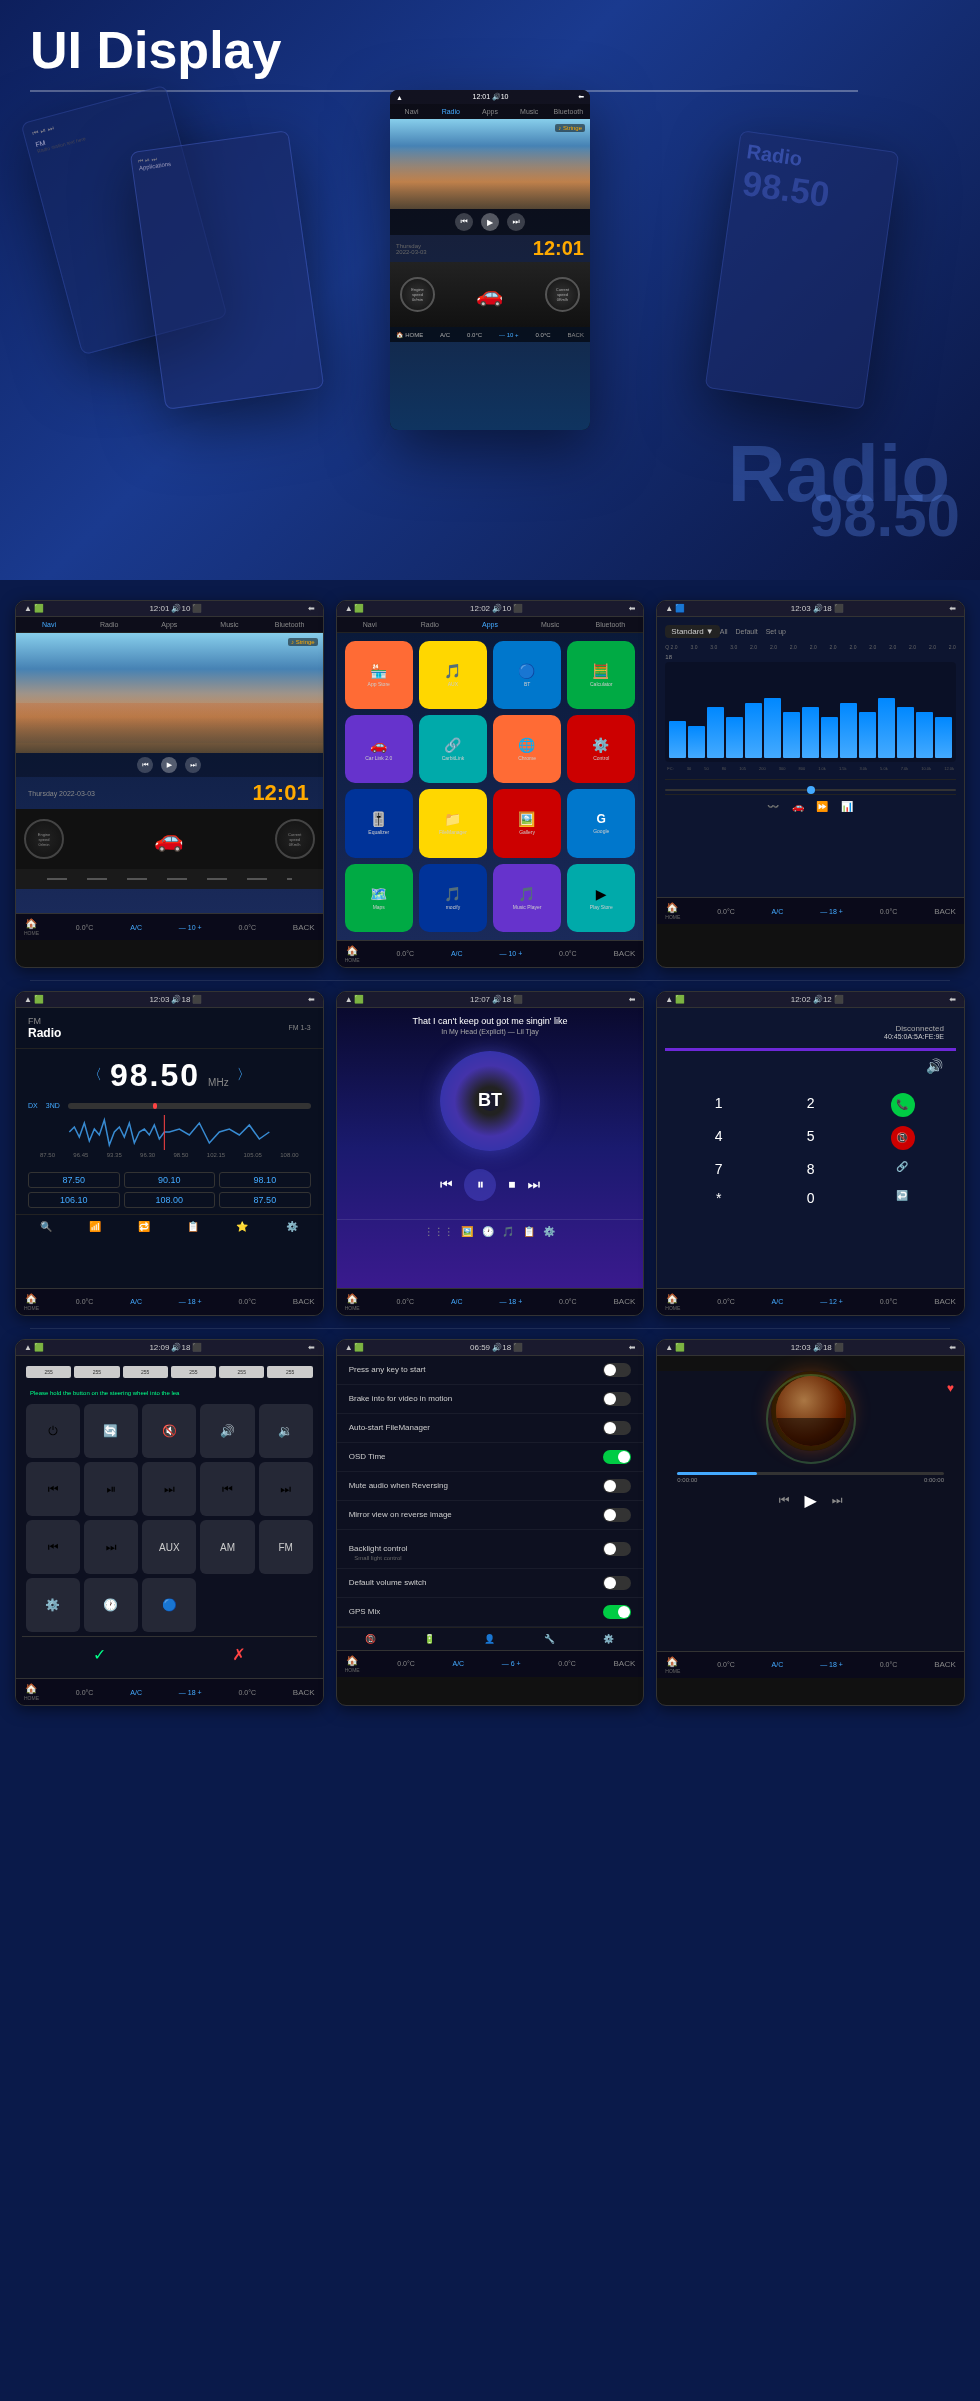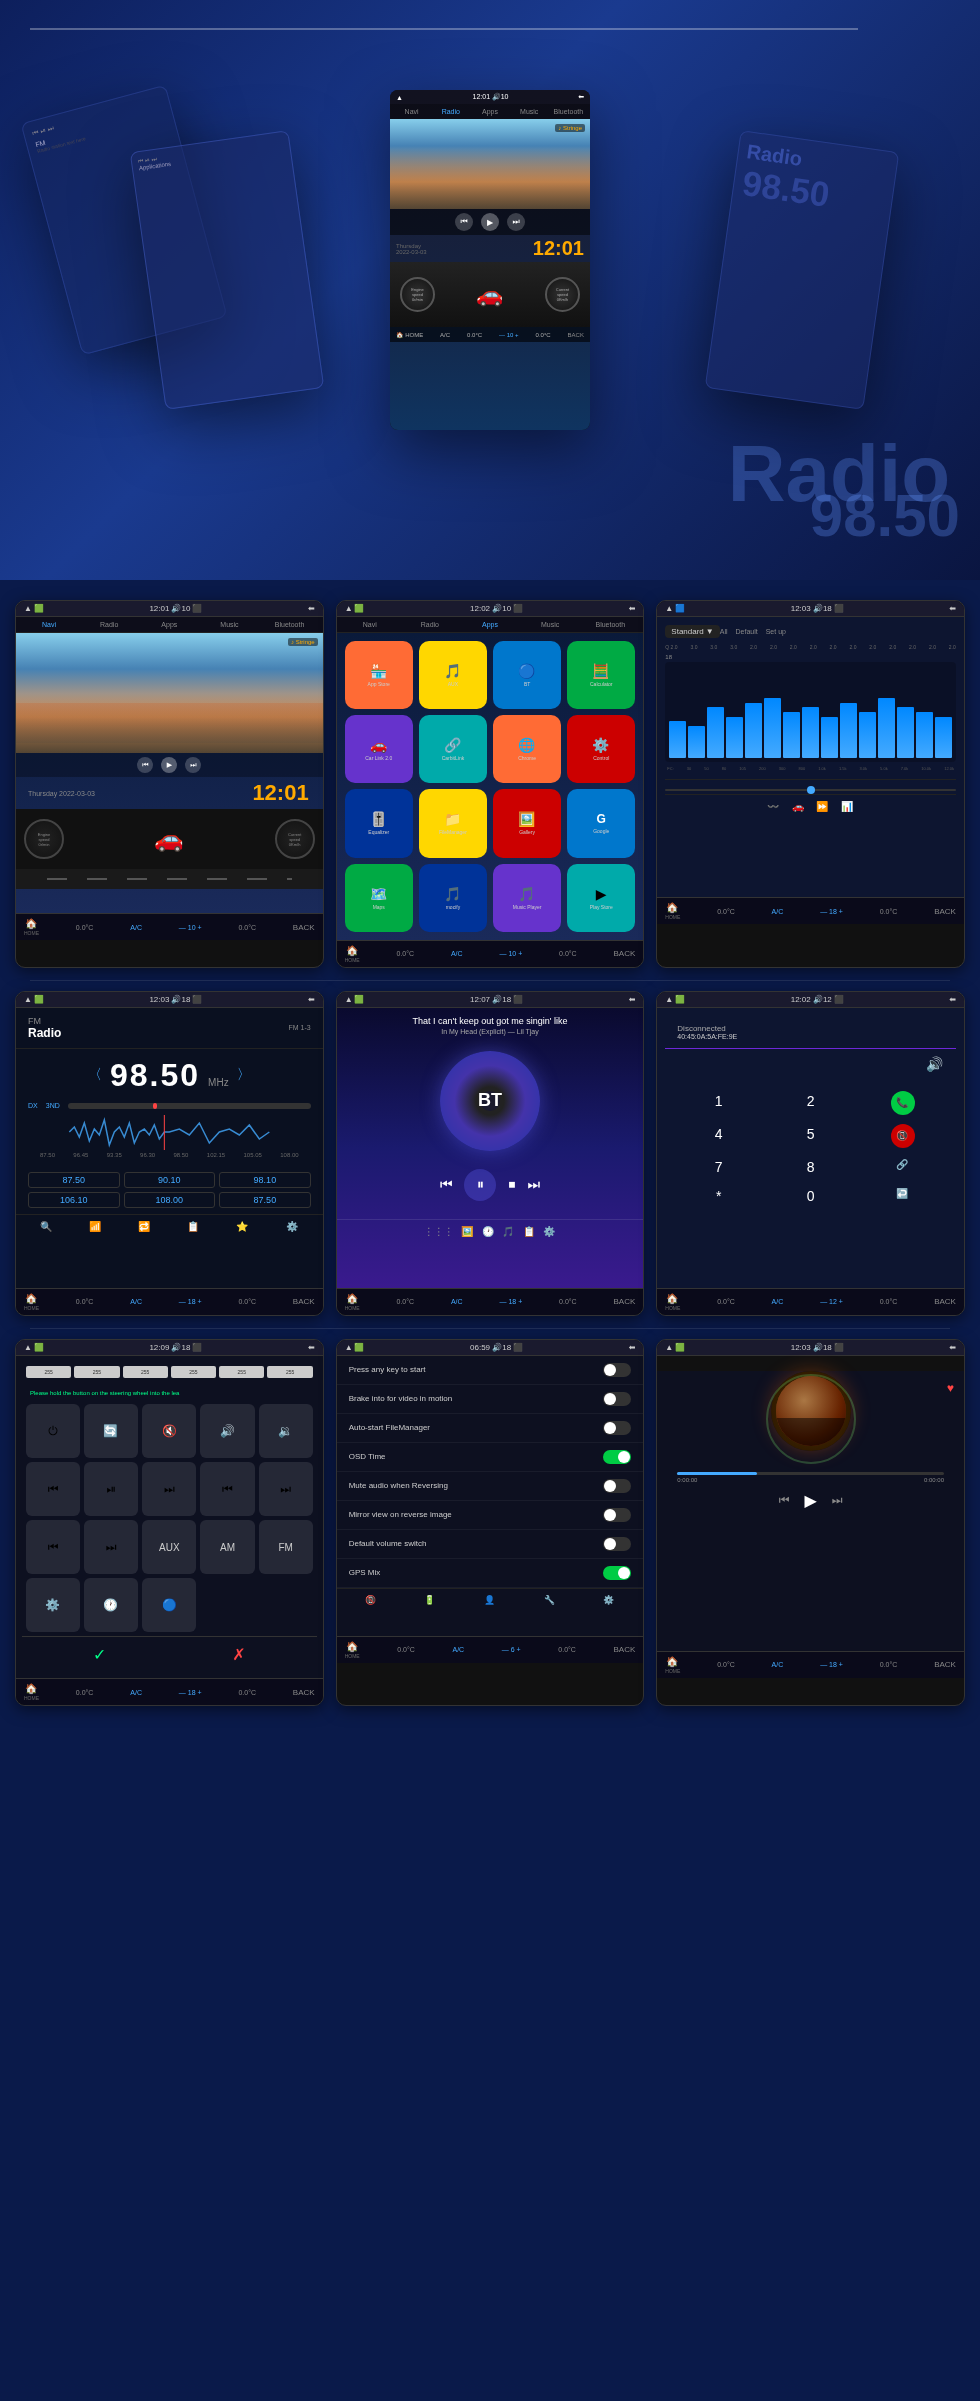--- a/index.html
+++ b/index.html
@@ -424,21 +424,22 @@
       justify-content: center;
       color: #fff;
       font-size: 14px;
     }
 
     
     .dial-header {
       padding: 8px 12px;
       font-size: 7px;
       color: #888;
-      border-bottom: 1px solid #6d28d9;
+      border-bottom: 3px solid #6d28d9;
+      text-align: right;
     }
     .dial-disconnected { color: #aaa; font-size: 8px; }
     .dial-number { color: #ccc; font-size: 7px; }
     .dial-grid {
       display: grid;
       grid-template-columns: repeat(3, 1fr);
       gap: 1px;
       padding: 8px;
     }
     .dial-btn {
@@ -562,20 +563,21 @@
     .section-divider {
       height: 1px;
       background: rgba(255,255,255,0.1);
       margin: 10px 15px;
     }
   </style>
 </head>
 <body>
 
 <div class="hero-section">
+  <h1 class="hero-title">UI Display</h1>
   <div class="hero-divider"></div>
 
   <div class="bg-radio">Radio</div>
   <div class="bg-frequency">98.50</div>
 
   <div class="hero-phones">
 
     <div class="phone-mockup-hero phone-left-2" style="background:rgba(20,35,90,0.5); border:1px solid rgba(100,130,255,0.2);">
       <div style="padding:8px; color:#556; font-size:7px;">
         <div style="margin-bottom:4px; color:#778;">⏮ ⏯ ⏭</div>
@@ -1178,20 +1180,27 @@
         </div>
         <div class="toggle-row">
           <span class="toggle-label">Mute audio when Reversing</span>
           <div class="toggle-switch"></div>
         </div>
         <div class="toggle-row">
           <span class="toggle-label">Mirror view on reverse image</span>
           <div class="toggle-switch"></div>
         </div>
         <div class="toggle-row">
+          <div>
+            <span class="toggle-label">Backlight control</span>
+            <div class="toggle-sublabel">Small light control</div>
+          </div>
+          <div class="toggle-switch"></div>
+        </div>
+        <div class="toggle-row">
           <span class="toggle-label">Default volume switch</span>
           <div class="toggle-switch"></div>
         </div>
         <div class="toggle-row">
           <span class="toggle-label">GPS Mix</span>
           <div class="toggle-switch on"></div>
         </div>
 
         <div style="display:flex; justify-content:space-around; padding:6px; border-top:1px solid #222; flex-wrap:wrap; gap:4px;">
           <span style="font-size:9px; color:#888;">📵</span>

